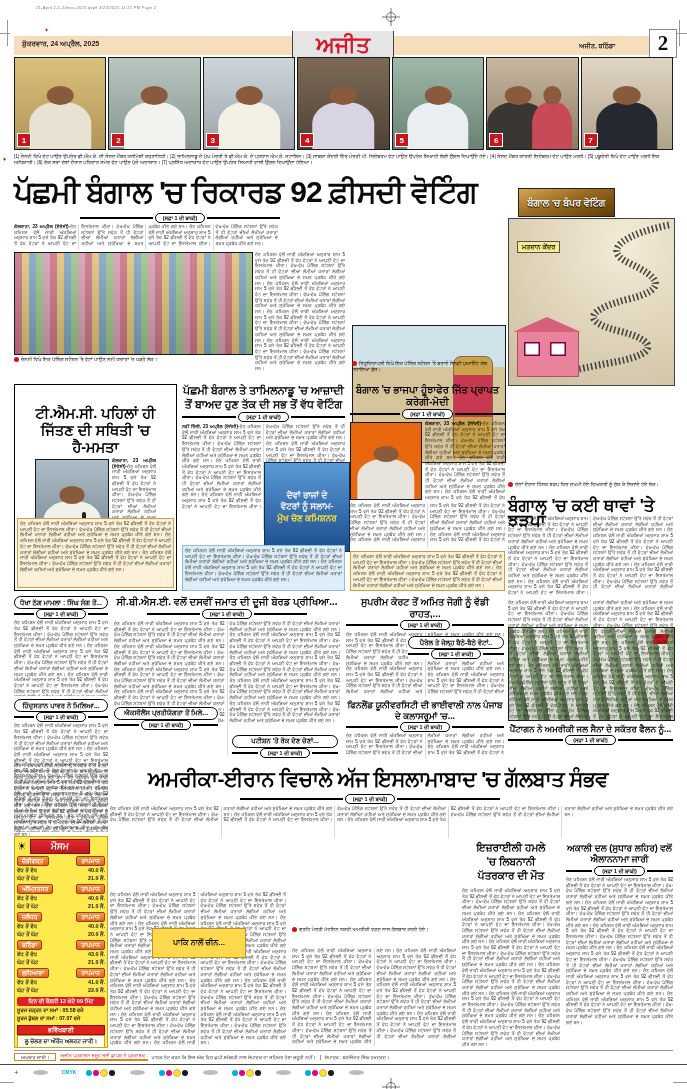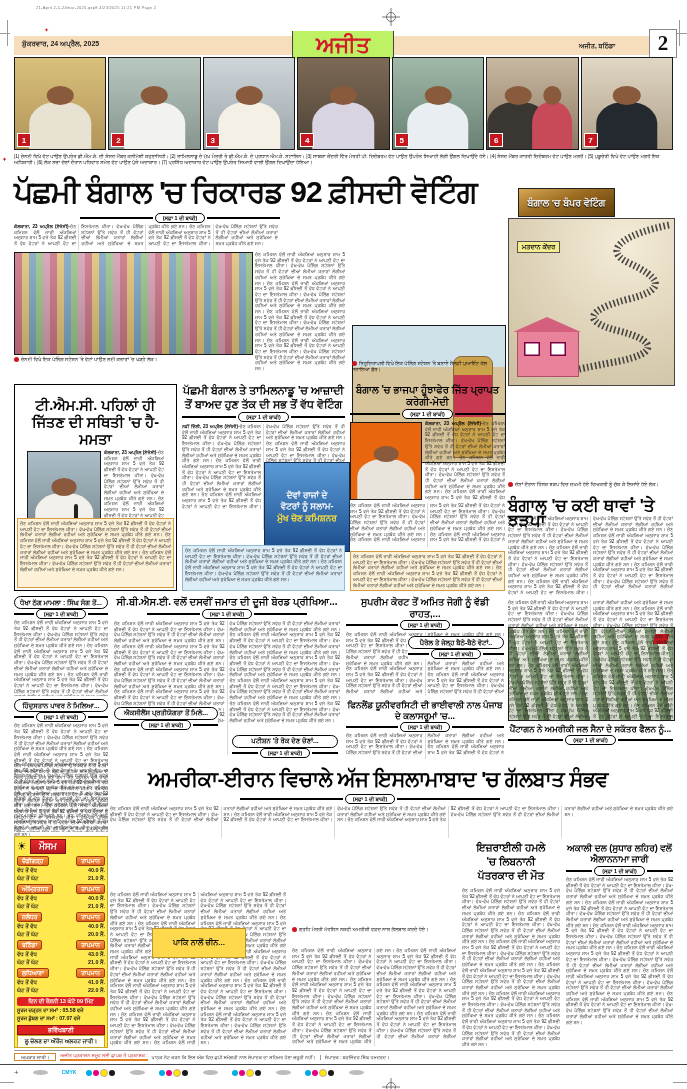--- a/index.html
+++ b/index.html
@@ -57,21 +57,21 @@
   <div class="abs cropline" style="left:7px;top:20px;width:1px;height:26px;"></div>
   <div class="abs cropline" style="left:679px;top:20px;width:1px;height:26px;"></div>
   <div class="abs cropline" style="left:0;top:33px;width:10px;height:1px;"></div>
   <div class="abs cropline" style="left:677px;top:33px;width:10px;height:1px;"></div>
   <div class="abs diamond" style="left:44px;top:26px;">✦</div>
 
   <div class="abs" style="left:14px;top:36px;width:659px;height:19px;background:#f6ddbc;">
     <div class="abs" style="left:8px;top:4px;font-size:7px;font-weight:bold;color:#222;">ਸ਼ੁੱਕਰਵਾਰ, 24 ਅਪ੍ਰੈਲ, 2025</div>
     <div class="abs" style="left:565px;top:6px;font-size:6.5px;font-weight:bold;color:#222;">ਅਜੀਤ, ਬਠਿੰਡਾ</div>
   </div>
-  <div class="abs" style="left:292px;top:31px;width:100px;height:28px;background:#bef264;border-left:1px solid #444;border-right:1px solid #444;display:flex;align-items:center;justify-content:center;">
+  <div class="abs" style="left:292px;top:31px;width:100px;height:28px;background:#e5e5e5;border-left:1px solid #444;border-right:1px solid #444;display:flex;align-items:center;justify-content:center;">
     <span style="font-family:'Liberation Serif','DejaVu Serif',serif;font-weight:bold;font-size:22px;color:#d6182b;">ਅਜੀਤ</span>
   </div>
   <div class="abs" style="left:649px;top:29px;width:26px;height:27px;background:#fff;border:1px solid #888;display:flex;align-items:center;justify-content:center;">
     <span style="font-family:'Liberation Serif','DejaVu Serif',serif;font-weight:bold;font-size:21px;color:#111;">2</span>
   </div>
 
   <div class="abs" style="left:14px;top:57px;width:659px;height:93px;display:flex;gap:2px;">
     <div class="photo" style="flex:1;background:linear-gradient(#d9c07a,#b2955a);">
         <div class="fig" style="background:#e8e2d2;"></div>
         <div class="numchip">1</div>
@@ -129,21 +129,21 @@
   <div class="abs tiny c5 fillbox" style="left:14px;top:224px;width:331px;height:26px;"><span class="lede">ਕੋਲਕਾਤਾ, 23 ਅਪ੍ਰੈਲ (ਏਜੰਸੀ)-</span><span>ਚੋਣ ਕਮਿਸ਼ਨ ਵੱਲੋਂ ਜਾਰੀ ਅੰਕੜਿਆਂ ਅਨੁਸਾਰ ਸ਼ਾਮ 5 ਵਜੇ ਤੱਕ 92 ਫ਼ੀਸਦੀ ਤੋਂ ਵੱਧ ਵੋਟਰਾਂ ਨੇ ਆਪਣੀ ਵੋਟ ਦਾ ਇਸਤੇਮਾਲ ਕੀਤਾ। ਵੱਖ-ਵੱਖ ਪੋਲਿੰਗ ਸਟੇਸ਼ਨਾਂ ਉੱਤੇ ਸਵੇਰ ਤੋਂ ਹੀ ਵੋਟਰਾਂ ਦੀਆਂ ਲੰਮੀਆਂ ਕਤਾਰਾਂ ਲੱਗੀਆਂ ਰਹੀਆਂ ਅਤੇ ਸੁਰੱਖਿਆ ਦੇ ਸਖ਼ਤ ਪ੍ਰਬੰਧ ਕੀਤੇ ਗਏ ਸਨ। ਚੋਣ ਕਮਿਸ਼ਨ ਵੱਲੋਂ ਜਾਰੀ ਅੰਕੜਿਆਂ ਅਨੁਸਾਰ ਸ਼ਾਮ 5 ਵਜੇ ਤੱਕ 92 ਫ਼ੀਸਦੀ ਤੋਂ ਵੱਧ ਵੋਟਰਾਂ ਨੇ ਆਪਣੀ ਵੋਟ ਦਾ ਇਸਤੇਮਾਲ ਕੀਤਾ। ਵੱਖ-ਵੱਖ ਪੋਲਿੰਗ ਸਟੇਸ਼ਨਾਂ ਉੱਤੇ ਸਵੇਰ ਤੋਂ ਹੀ ਵੋਟਰਾਂ ਦੀਆਂ ਲੰਮੀਆਂ ਕਤਾਰਾਂ ਲੱਗੀਆਂ ਰਹੀਆਂ ਅਤੇ ਸੁਰੱਖਿਆ ਦੇ ਸਖ਼ਤ ਪ੍ਰਬੰਧ ਕੀਤੇ ਗਏ ਸਨ। </span></div>
   <div class="abs photo" style="left:14px;top:252px;width:237px;height:101px;background:repeating-linear-gradient(90deg,rgba(200,60,90,.55) 0 7px,rgba(240,180,60,.5) 7px 14px,rgba(70,130,185,.5) 14px 21px,rgba(120,180,90,.5) 21px 28px,rgba(220,120,160,.5) 28px 35px),linear-gradient(#d8ded8,#8a958c);"></div>
   <div class="abs cap" style="left:14px;top:356px;width:237px;"><span class="dot"></span><span>ਚੇਨਈ ਵਿਖੇ ਇਕ ਪੋਲਿੰਗ ਸਟੇਸ਼ਨ 'ਤੇ ਵੋਟਾਂ ਪਾਉਣ ਲਈ ਕਤਾਰਾਂ 'ਚ ਖੜ੍ਹੇ ਲੋਕ।</span></div>
   <div class="abs tiny fillbox" style="left:255px;top:252px;width:90px;height:126px;">ਚੋਣ ਕਮਿਸ਼ਨ ਵੱਲੋਂ ਜਾਰੀ ਅੰਕੜਿਆਂ ਅਨੁਸਾਰ ਸ਼ਾਮ 5 ਵਜੇ ਤੱਕ 92 ਫ਼ੀਸਦੀ ਤੋਂ ਵੱਧ ਵੋਟਰਾਂ ਨੇ ਆਪਣੀ ਵੋਟ ਦਾ ਇਸਤੇਮਾਲ ਕੀਤਾ। ਵੱਖ-ਵੱਖ ਪੋਲਿੰਗ ਸਟੇਸ਼ਨਾਂ ਉੱਤੇ ਸਵੇਰ ਤੋਂ ਹੀ ਵੋਟਰਾਂ ਦੀਆਂ ਲੰਮੀਆਂ ਕਤਾਰਾਂ ਲੱਗੀਆਂ ਰਹੀਆਂ ਅਤੇ ਸੁਰੱਖਿਆ ਦੇ ਸਖ਼ਤ ਪ੍ਰਬੰਧ ਕੀਤੇ ਗਏ ਸਨ। ਚੋਣ ਕਮਿਸ਼ਨ ਵੱਲੋਂ ਜਾਰੀ ਅੰਕੜਿਆਂ ਅਨੁਸਾਰ ਸ਼ਾਮ 5 ਵਜੇ ਤੱਕ 92 ਫ਼ੀਸਦੀ ਤੋਂ ਵੱਧ ਵੋਟਰਾਂ ਨੇ ਆਪਣੀ ਵੋਟ ਦਾ ਇਸਤੇਮਾਲ ਕੀਤਾ। ਵੱਖ-ਵੱਖ ਪੋਲਿੰਗ ਸਟੇਸ਼ਨਾਂ ਉੱਤੇ ਸਵੇਰ ਤੋਂ ਹੀ ਵੋਟਰਾਂ ਦੀਆਂ ਲੰਮੀਆਂ ਕਤਾਰਾਂ ਲੱਗੀਆਂ ਰਹੀਆਂ ਅਤੇ ਸੁਰੱਖਿਆ ਦੇ ਸਖ਼ਤ ਪ੍ਰਬੰਧ ਕੀਤੇ ਗਏ ਸਨ। ਚੋਣ ਕਮਿਸ਼ਨ ਵੱਲੋਂ ਜਾਰੀ ਅੰਕੜਿਆਂ ਅਨੁਸਾਰ ਸ਼ਾਮ 5 ਵਜੇ ਤੱਕ 92 ਫ਼ੀਸਦੀ ਤੋਂ ਵੱਧ ਵੋਟਰਾਂ ਨੇ ਆਪਣੀ ਵੋਟ ਦਾ ਇਸਤੇਮਾਲ ਕੀਤਾ। ਵੱਖ-ਵੱਖ ਪੋਲਿੰਗ ਸਟੇਸ਼ਨਾਂ ਉੱਤੇ ਸਵੇਰ ਤੋਂ ਹੀ ਵੋਟਰਾਂ ਦੀਆਂ ਲੰਮੀਆਂ ਕਤਾਰਾਂ ਲੱਗੀਆਂ ਰਹੀਆਂ ਅਤੇ ਸੁਰੱਖਿਆ ਦੇ ਸਖ਼ਤ ਪ੍ਰਬੰਧ ਕੀਤੇ ਗਏ ਸਨ। ਚੋਣ ਕਮਿਸ਼ਨ ਵੱਲੋਂ ਜਾਰੀ ਅੰਕੜਿਆਂ ਅਨੁਸਾਰ ਸ਼ਾਮ 5 ਵਜੇ ਤੱਕ 92 ਫ਼ੀਸਦੀ ਤੋਂ ਵੱਧ ਵੋਟਰਾਂ ਨੇ ਆਪਣੀ ਵੋਟ ਦਾ ਇਸਤੇਮਾਲ ਕੀਤਾ। ਵੱਖ-ਵੱਖ ਪੋਲਿੰਗ ਸਟੇਸ਼ਨਾਂ ਉੱਤੇ ਸਵੇਰ ਤੋਂ ਹੀ ਵੋਟਰਾਂ ਦੀਆਂ ਲੰਮੀਆਂ ਕਤਾਰਾਂ ਲੱਗੀਆਂ ਰਹੀਆਂ ਅਤੇ ਸੁਰੱਖਿਆ ਦੇ ਸਖ਼ਤ ਪ੍ਰਬੰਧ ਕੀਤੇ ਗਏ ਸਨ। </div>
 
   <div class="abs photo" style="left:352px;top:222px;width:152px;height:136px;background:linear-gradient(#cfe2ea 0 30%,#d8c49a 30% 100%);">
     <div class="abs" style="left:100px;top:30px;width:38px;height:100px;background:linear-gradient(#caa24a 0 18%,#c83850 18% 60%,#caa24a 60% 100%);border-radius:8px 8px 0 0;border:1px solid #864;"></div>
   </div>
   <div class="abs cap" style="left:352px;top:360px;width:152px;"><span class="dot"></span><span>ਤਿਰੂਚਿਰਾਪਲੀ ਵਿਖੇ ਇਕ ਪੋਲਿੰਗ ਸਟੇਸ਼ਨ 'ਤੇ ਬਣਾਏ ਸੈਲਫ਼ੀ ਪੁਆਇੰਟ ਕੋਲ ਸਜਾਇਆ ਬੁੱਤ।</span></div>
 
-  <div class="abs" style="left:14px;top:384px;width:163px;height:207px;border:1.5px solid #000;box-sizing:border-box;padding:12px;">
+  <div class="abs" style="left:14px;top:384px;width:163px;height:207px;border:1.5px solid #000;box-sizing:border-box;padding:20px;">
     <div class="hl" style="font-size:14.5px;line-height:17px;text-align:center;">ਟੀ.ਐਮ.ਸੀ. ਪਹਿਲਾਂ ਹੀ ਜਿੱਤਣ ਦੀ ਸਥਿਤੀ 'ਚ ਹੈ-ਮਮਤਾ</div>
     <div style="margin-top:2px;">
       <div class="photo" style="float:left;width:72px;height:86px;margin:1px 3px 1px 0;background:linear-gradient(#aebec8,#76868e);">
           <div class="fig" style="background:#f2f0ea;width:80%;"></div>
           <div class="abs" style="left:46px;bottom:18px;width:4px;height:16px;background:#222;border-radius:2px;"></div>
         </div>
       <div class="tiny fillbox" style="height:88px;"><span class="lede">ਕੋਲਕਾਤਾ, 23 ਅਪ੍ਰੈਲ (ਏਜੰਸੀ)-</span><span>ਚੋਣ ਕਮਿਸ਼ਨ ਵੱਲੋਂ ਜਾਰੀ ਅੰਕੜਿਆਂ ਅਨੁਸਾਰ ਸ਼ਾਮ 5 ਵਜੇ ਤੱਕ 92 ਫ਼ੀਸਦੀ ਤੋਂ ਵੱਧ ਵੋਟਰਾਂ ਨੇ ਆਪਣੀ ਵੋਟ ਦਾ ਇਸਤੇਮਾਲ ਕੀਤਾ। ਵੱਖ-ਵੱਖ ਪੋਲਿੰਗ ਸਟੇਸ਼ਨਾਂ ਉੱਤੇ ਸਵੇਰ ਤੋਂ ਹੀ ਵੋਟਰਾਂ ਦੀਆਂ ਲੰਮੀਆਂ ਕਤਾਰਾਂ ਲੱਗੀਆਂ ਰਹੀਆਂ ਅਤੇ ਸੁਰੱਖਿਆ ਦੇ ਸਖ਼ਤ ਪ੍ਰਬੰਧ ਕੀਤੇ ਗਏ ਸਨ। ਚੋਣ ਕਮਿਸ਼ਨ ਵੱਲੋਂ ਜਾਰੀ ਅੰਕੜਿਆਂ ਅਨੁਸਾਰ ਸ਼ਾਮ 5 ਵਜੇ ਤੱਕ 92 ਫ਼ੀਸਦੀ ਤੋਂ ਵੱਧ ਵੋਟਰਾਂ ਨੇ ਆਪਣੀ ਵੋਟ ਦਾ ਇਸਤੇਮਾਲ ਕੀਤਾ। ਵੱਖ-ਵੱਖ ਪੋਲਿੰਗ ਸਟੇਸ਼ਨਾਂ ਉੱਤੇ ਸਵੇਰ ਤੋਂ ਹੀ ਵੋਟਰਾਂ ਦੀਆਂ ਲੰਮੀਆਂ ਕਤਾਰਾਂ ਲੱਗੀਆਂ ਰਹੀਆਂ ਅਤੇ ਸੁਰੱਖਿਆ ਦੇ ਸਖ਼ਤ ਪ੍ਰਬੰਧ ਕੀਤੇ ਗਏ ਸਨ। ਚੋਣ ਕਮਿਸ਼ਨ ਵੱਲੋਂ ਜਾਰੀ ਅੰਕੜਿਆਂ ਅਨੁਸਾਰ ਸ਼ਾਮ 5 ਵਜੇ ਤੱਕ 92 ਫ਼ੀਸਦੀ ਤੋਂ ਵੱਧ ਵੋਟਰਾਂ ਨੇ ਆਪਣੀ ਵੋਟ ਦਾ ਇਸਤੇਮਾਲ ਕੀਤਾ। ਵੱਖ-ਵੱਖ ਪੋਲਿੰਗ ਸਟੇਸ਼ਨਾਂ ਉੱਤੇ ਸਵੇਰ ਤੋਂ ਹੀ ਵੋਟਰਾਂ ਦੀਆਂ ਲੰਮੀਆਂ ਕਤਾਰਾਂ ਲੱਗੀਆਂ ਰਹੀਆਂ ਅਤੇ ਸੁਰੱਖਿਆ ਦੇ ਸਖ਼ਤ ਪ੍ਰਬੰਧ ਕੀਤੇ ਗਏ ਸਨ। </span></div>
     </div>
     <div class="cream tiny fillbox" style="position:absolute;left:2px;right:2px;bottom:2px;height:64px;padding:2px;">ਚੋਣ ਕਮਿਸ਼ਨ ਵੱਲੋਂ ਜਾਰੀ ਅੰਕੜਿਆਂ ਅਨੁਸਾਰ ਸ਼ਾਮ 5 ਵਜੇ ਤੱਕ 92 ਫ਼ੀਸਦੀ ਤੋਂ ਵੱਧ ਵੋਟਰਾਂ ਨੇ ਆਪਣੀ ਵੋਟ ਦਾ ਇਸਤੇਮਾਲ ਕੀਤਾ। ਵੱਖ-ਵੱਖ ਪੋਲਿੰਗ ਸਟੇਸ਼ਨਾਂ ਉੱਤੇ ਸਵੇਰ ਤੋਂ ਹੀ ਵੋਟਰਾਂ ਦੀਆਂ ਲੰਮੀਆਂ ਕਤਾਰਾਂ ਲੱਗੀਆਂ ਰਹੀਆਂ ਅਤੇ ਸੁਰੱਖਿਆ ਦੇ ਸਖ਼ਤ ਪ੍ਰਬੰਧ ਕੀਤੇ ਗਏ ਸਨ। ਚੋਣ ਕਮਿਸ਼ਨ ਵੱਲੋਂ ਜਾਰੀ ਅੰਕੜਿਆਂ ਅਨੁਸਾਰ ਸ਼ਾਮ 5 ਵਜੇ ਤੱਕ 92 ਫ਼ੀਸਦੀ ਤੋਂ ਵੱਧ ਵੋਟਰਾਂ ਨੇ ਆਪਣੀ ਵੋਟ ਦਾ ਇਸਤੇਮਾਲ ਕੀਤਾ। ਵੱਖ-ਵੱਖ ਪੋਲਿੰਗ ਸਟੇਸ਼ਨਾਂ ਉੱਤੇ ਸਵੇਰ ਤੋਂ ਹੀ ਵੋਟਰਾਂ ਦੀਆਂ ਲੰਮੀਆਂ ਕਤਾਰਾਂ ਲੱਗੀਆਂ ਰਹੀਆਂ ਅਤੇ ਸੁਰੱਖਿਆ ਦੇ ਸਖ਼ਤ ਪ੍ਰਬੰਧ ਕੀਤੇ ਗਏ ਸਨ। ਚੋਣ ਕਮਿਸ਼ਨ ਵੱਲੋਂ ਜਾਰੀ ਅੰਕੜਿਆਂ ਅਨੁਸਾਰ ਸ਼ਾਮ 5 ਵਜੇ ਤੱਕ 92 ਫ਼ੀਸਦੀ ਤੋਂ ਵੱਧ ਵੋਟਰਾਂ ਨੇ ਆਪਣੀ ਵੋਟ ਦਾ ਇਸਤੇਮਾਲ ਕੀਤਾ। ਵੱਖ-ਵੱਖ ਪੋਲਿੰਗ ਸਟੇਸ਼ਨਾਂ ਉੱਤੇ ਸਵੇਰ ਤੋਂ ਹੀ ਵੋਟਰਾਂ ਦੀਆਂ ਲੰਮੀਆਂ ਕਤਾਰਾਂ ਲੱਗੀਆਂ ਰਹੀਆਂ ਅਤੇ ਸੁਰੱਖਿਆ ਦੇ ਸਖ਼ਤ ਪ੍ਰਬੰਧ ਕੀਤੇ ਗਏ ਸਨ। </div>
   </div>
@@ -249,21 +249,21 @@
   <div class="abs hl" style="left:110px;top:766px;width:536px;font-size:21px;line-height:25px;letter-spacing:-0.5px;text-align:center;">ਅਮਰੀਕਾ-ਈਰਾਨ ਵਿਚਾਲੇ ਅੱਜ ਇਸਲਾਮਾਬਾਦ 'ਚ ਗੱਲਬਾਤ ਸੰਭਵ</div>
   <div class="abs pillrow" style="left:240px;top:794px;width:260px;">
       <span class="pill">(ਸਫ਼ਾ 1 ਦੀ ਬਾਕੀ)</span>
     </div>
   <div class="abs tiny c5 fillbox" style="left:110px;top:806px;width:563px;height:32px;">ਚੋਣ ਕਮਿਸ਼ਨ ਵੱਲੋਂ ਜਾਰੀ ਅੰਕੜਿਆਂ ਅਨੁਸਾਰ ਸ਼ਾਮ 5 ਵਜੇ ਤੱਕ 92 ਫ਼ੀਸਦੀ ਤੋਂ ਵੱਧ ਵੋਟਰਾਂ ਨੇ ਆਪਣੀ ਵੋਟ ਦਾ ਇਸਤੇਮਾਲ ਕੀਤਾ। ਵੱਖ-ਵੱਖ ਪੋਲਿੰਗ ਸਟੇਸ਼ਨਾਂ ਉੱਤੇ ਸਵੇਰ ਤੋਂ ਹੀ ਵੋਟਰਾਂ ਦੀਆਂ ਲੰਮੀਆਂ ਕਤਾਰਾਂ ਲੱਗੀਆਂ ਰਹੀਆਂ ਅਤੇ ਸੁਰੱਖਿਆ ਦੇ ਸਖ਼ਤ ਪ੍ਰਬੰਧ ਕੀਤੇ ਗਏ ਸਨ। ਚੋਣ ਕਮਿਸ਼ਨ ਵੱਲੋਂ ਜਾਰੀ ਅੰਕੜਿਆਂ ਅਨੁਸਾਰ ਸ਼ਾਮ 5 ਵਜੇ ਤੱਕ 92 ਫ਼ੀਸਦੀ ਤੋਂ ਵੱਧ ਵੋਟਰਾਂ ਨੇ ਆਪਣੀ ਵੋਟ ਦਾ ਇਸਤੇਮਾਲ ਕੀਤਾ। ਵੱਖ-ਵੱਖ ਪੋਲਿੰਗ ਸਟੇਸ਼ਨਾਂ ਉੱਤੇ ਸਵੇਰ ਤੋਂ ਹੀ ਵੋਟਰਾਂ ਦੀਆਂ ਲੰਮੀਆਂ ਕਤਾਰਾਂ ਲੱਗੀਆਂ ਰਹੀਆਂ ਅਤੇ ਸੁਰੱਖਿਆ ਦੇ ਸਖ਼ਤ ਪ੍ਰਬੰਧ ਕੀਤੇ ਗਏ ਸਨ। ਚੋਣ ਕਮਿਸ਼ਨ ਵੱਲੋਂ ਜਾਰੀ ਅੰਕੜਿਆਂ ਅਨੁਸਾਰ ਸ਼ਾਮ 5 ਵਜੇ ਤੱਕ 92 ਫ਼ੀਸਦੀ ਤੋਂ ਵੱਧ ਵੋਟਰਾਂ ਨੇ ਆਪਣੀ ਵੋਟ ਦਾ ਇਸਤੇਮਾਲ ਕੀਤਾ। ਵੱਖ-ਵੱਖ ਪੋਲਿੰਗ ਸਟੇਸ਼ਨਾਂ ਉੱਤੇ ਸਵੇਰ ਤੋਂ ਹੀ ਵੋਟਰਾਂ ਦੀਆਂ ਲੰਮੀਆਂ ਕਤਾਰਾਂ ਲੱਗੀਆਂ ਰਹੀਆਂ ਅਤੇ ਸੁਰੱਖਿਆ ਦੇ ਸਖ਼ਤ ਪ੍ਰਬੰਧ ਕੀਤੇ ਗਏ ਸਨ। </div>
 
   <div class="abs tiny fillbox" style="left:14px;top:762px;width:94px;height:70px;">ਚੋਣ ਕਮਿਸ਼ਨ ਵੱਲੋਂ ਜਾਰੀ ਅੰਕੜਿਆਂ ਅਨੁਸਾਰ ਸ਼ਾਮ 5 ਵਜੇ ਤੱਕ 92 ਫ਼ੀਸਦੀ ਤੋਂ ਵੱਧ ਵੋਟਰਾਂ ਨੇ ਆਪਣੀ ਵੋਟ ਦਾ ਇਸਤੇਮਾਲ ਕੀਤਾ। ਵੱਖ-ਵੱਖ ਪੋਲਿੰਗ ਸਟੇਸ਼ਨਾਂ ਉੱਤੇ ਸਵੇਰ ਤੋਂ ਹੀ ਵੋਟਰਾਂ ਦੀਆਂ ਲੰਮੀਆਂ ਕਤਾਰਾਂ ਲੱਗੀਆਂ ਰਹੀਆਂ ਅਤੇ ਸੁਰੱਖਿਆ ਦੇ ਸਖ਼ਤ ਪ੍ਰਬੰਧ ਕੀਤੇ ਗਏ ਸਨ। ਚੋਣ ਕਮਿਸ਼ਨ ਵੱਲੋਂ ਜਾਰੀ ਅੰਕੜਿਆਂ ਅਨੁਸਾਰ ਸ਼ਾਮ 5 ਵਜੇ ਤੱਕ 92 ਫ਼ੀਸਦੀ ਤੋਂ ਵੱਧ ਵੋਟਰਾਂ ਨੇ ਆਪਣੀ ਵੋਟ ਦਾ ਇਸਤੇਮਾਲ ਕੀਤਾ। ਵੱਖ-ਵੱਖ ਪੋਲਿੰਗ ਸਟੇਸ਼ਨਾਂ ਉੱਤੇ ਸਵੇਰ ਤੋਂ ਹੀ ਵੋਟਰਾਂ ਦੀਆਂ ਲੰਮੀਆਂ ਕਤਾਰਾਂ ਲੱਗੀਆਂ ਰਹੀਆਂ ਅਤੇ ਸੁਰੱਖਿਆ ਦੇ ਸਖ਼ਤ ਪ੍ਰਬੰਧ ਕੀਤੇ ਗਏ ਸਨ। ਚੋਣ ਕਮਿਸ਼ਨ ਵੱਲੋਂ ਜਾਰੀ ਅੰਕੜਿਆਂ ਅਨੁਸਾਰ ਸ਼ਾਮ 5 ਵਜੇ ਤੱਕ 92 ਫ਼ੀਸਦੀ ਤੋਂ ਵੱਧ ਵੋਟਰਾਂ ਨੇ ਆਪਣੀ ਵੋਟ ਦਾ ਇਸਤੇਮਾਲ ਕੀਤਾ। ਵੱਖ-ਵੱਖ ਪੋਲਿੰਗ ਸਟੇਸ਼ਨਾਂ ਉੱਤੇ ਸਵੇਰ ਤੋਂ ਹੀ ਵੋਟਰਾਂ ਦੀਆਂ ਲੰਮੀਆਂ ਕਤਾਰਾਂ ਲੱਗੀਆਂ ਰਹੀਆਂ ਅਤੇ ਸੁਰੱਖਿਆ ਦੇ ਸਖ਼ਤ ਪ੍ਰਬੰਧ ਕੀਤੇ ਗਏ ਸਨ। </div>
   <div class="abs w-box" style="left:14px;top:836px;width:94px;height:212px;">
     <div style="display:flex;align-items:center;gap:3px;">
       <span style="font-size:11px;">☀</span>
-      <span style="background:linear-gradient(#e8262d,#b81a20);color:#fff;font-weight:bold;font-size:9px;padding:1px 8px;border:1px solid #7d1115;">ਮੌਸਮ</span>
+      <span style="background:linear-gradient(#e8262d,#b81a20);color:#fff;font-weight:bold;font-size:9px;padding:1px 20px;border:1px solid #7d1115;">ਮੌਸਮ</span>
     </div>
     <div>
         <div style="display:flex;justify-content:space-between;margin-top:2px;">
           <span class="w-chip">ਚੰਡੀਗੜ੍ਹ</span>
           <span class="w-chip">ਤਾਪਮਾਨ</span>
         </div>
       <div class="w-minmax">
           <span>ਵੱਧ ਤੋਂ ਵੱਧ</span>
           <span>40.0 ਸੈਂ.</span>
         </div>

